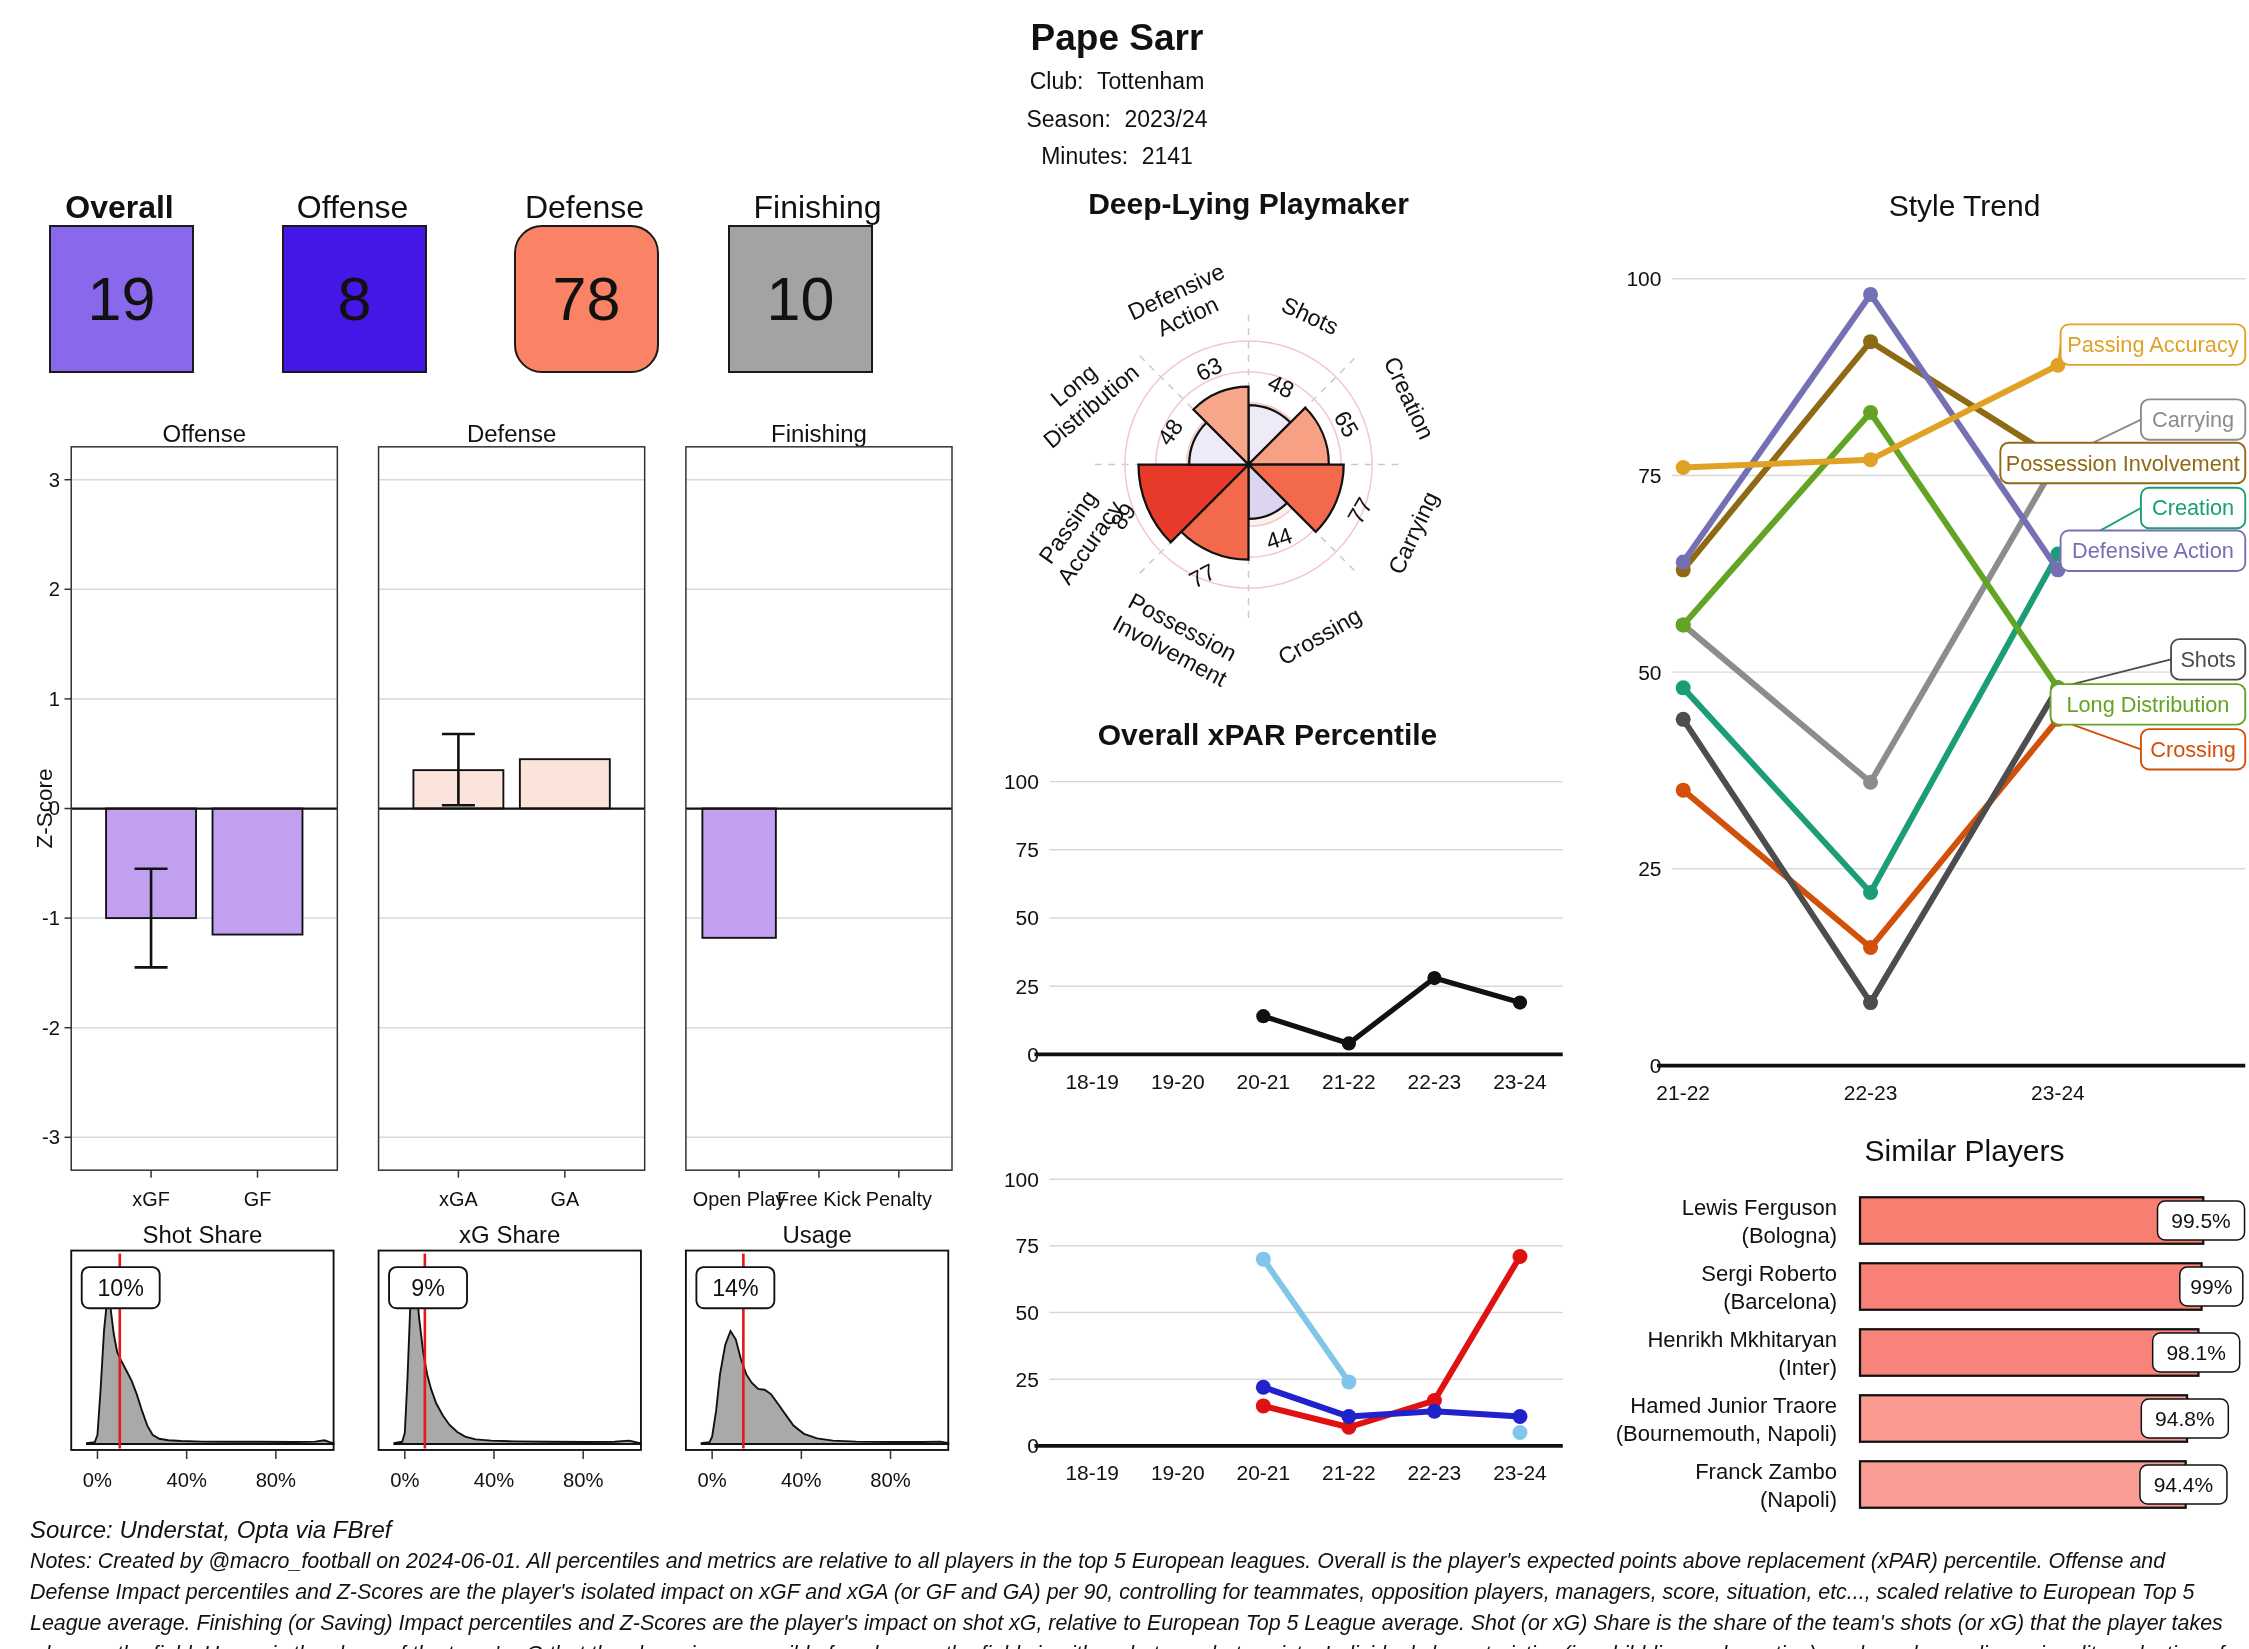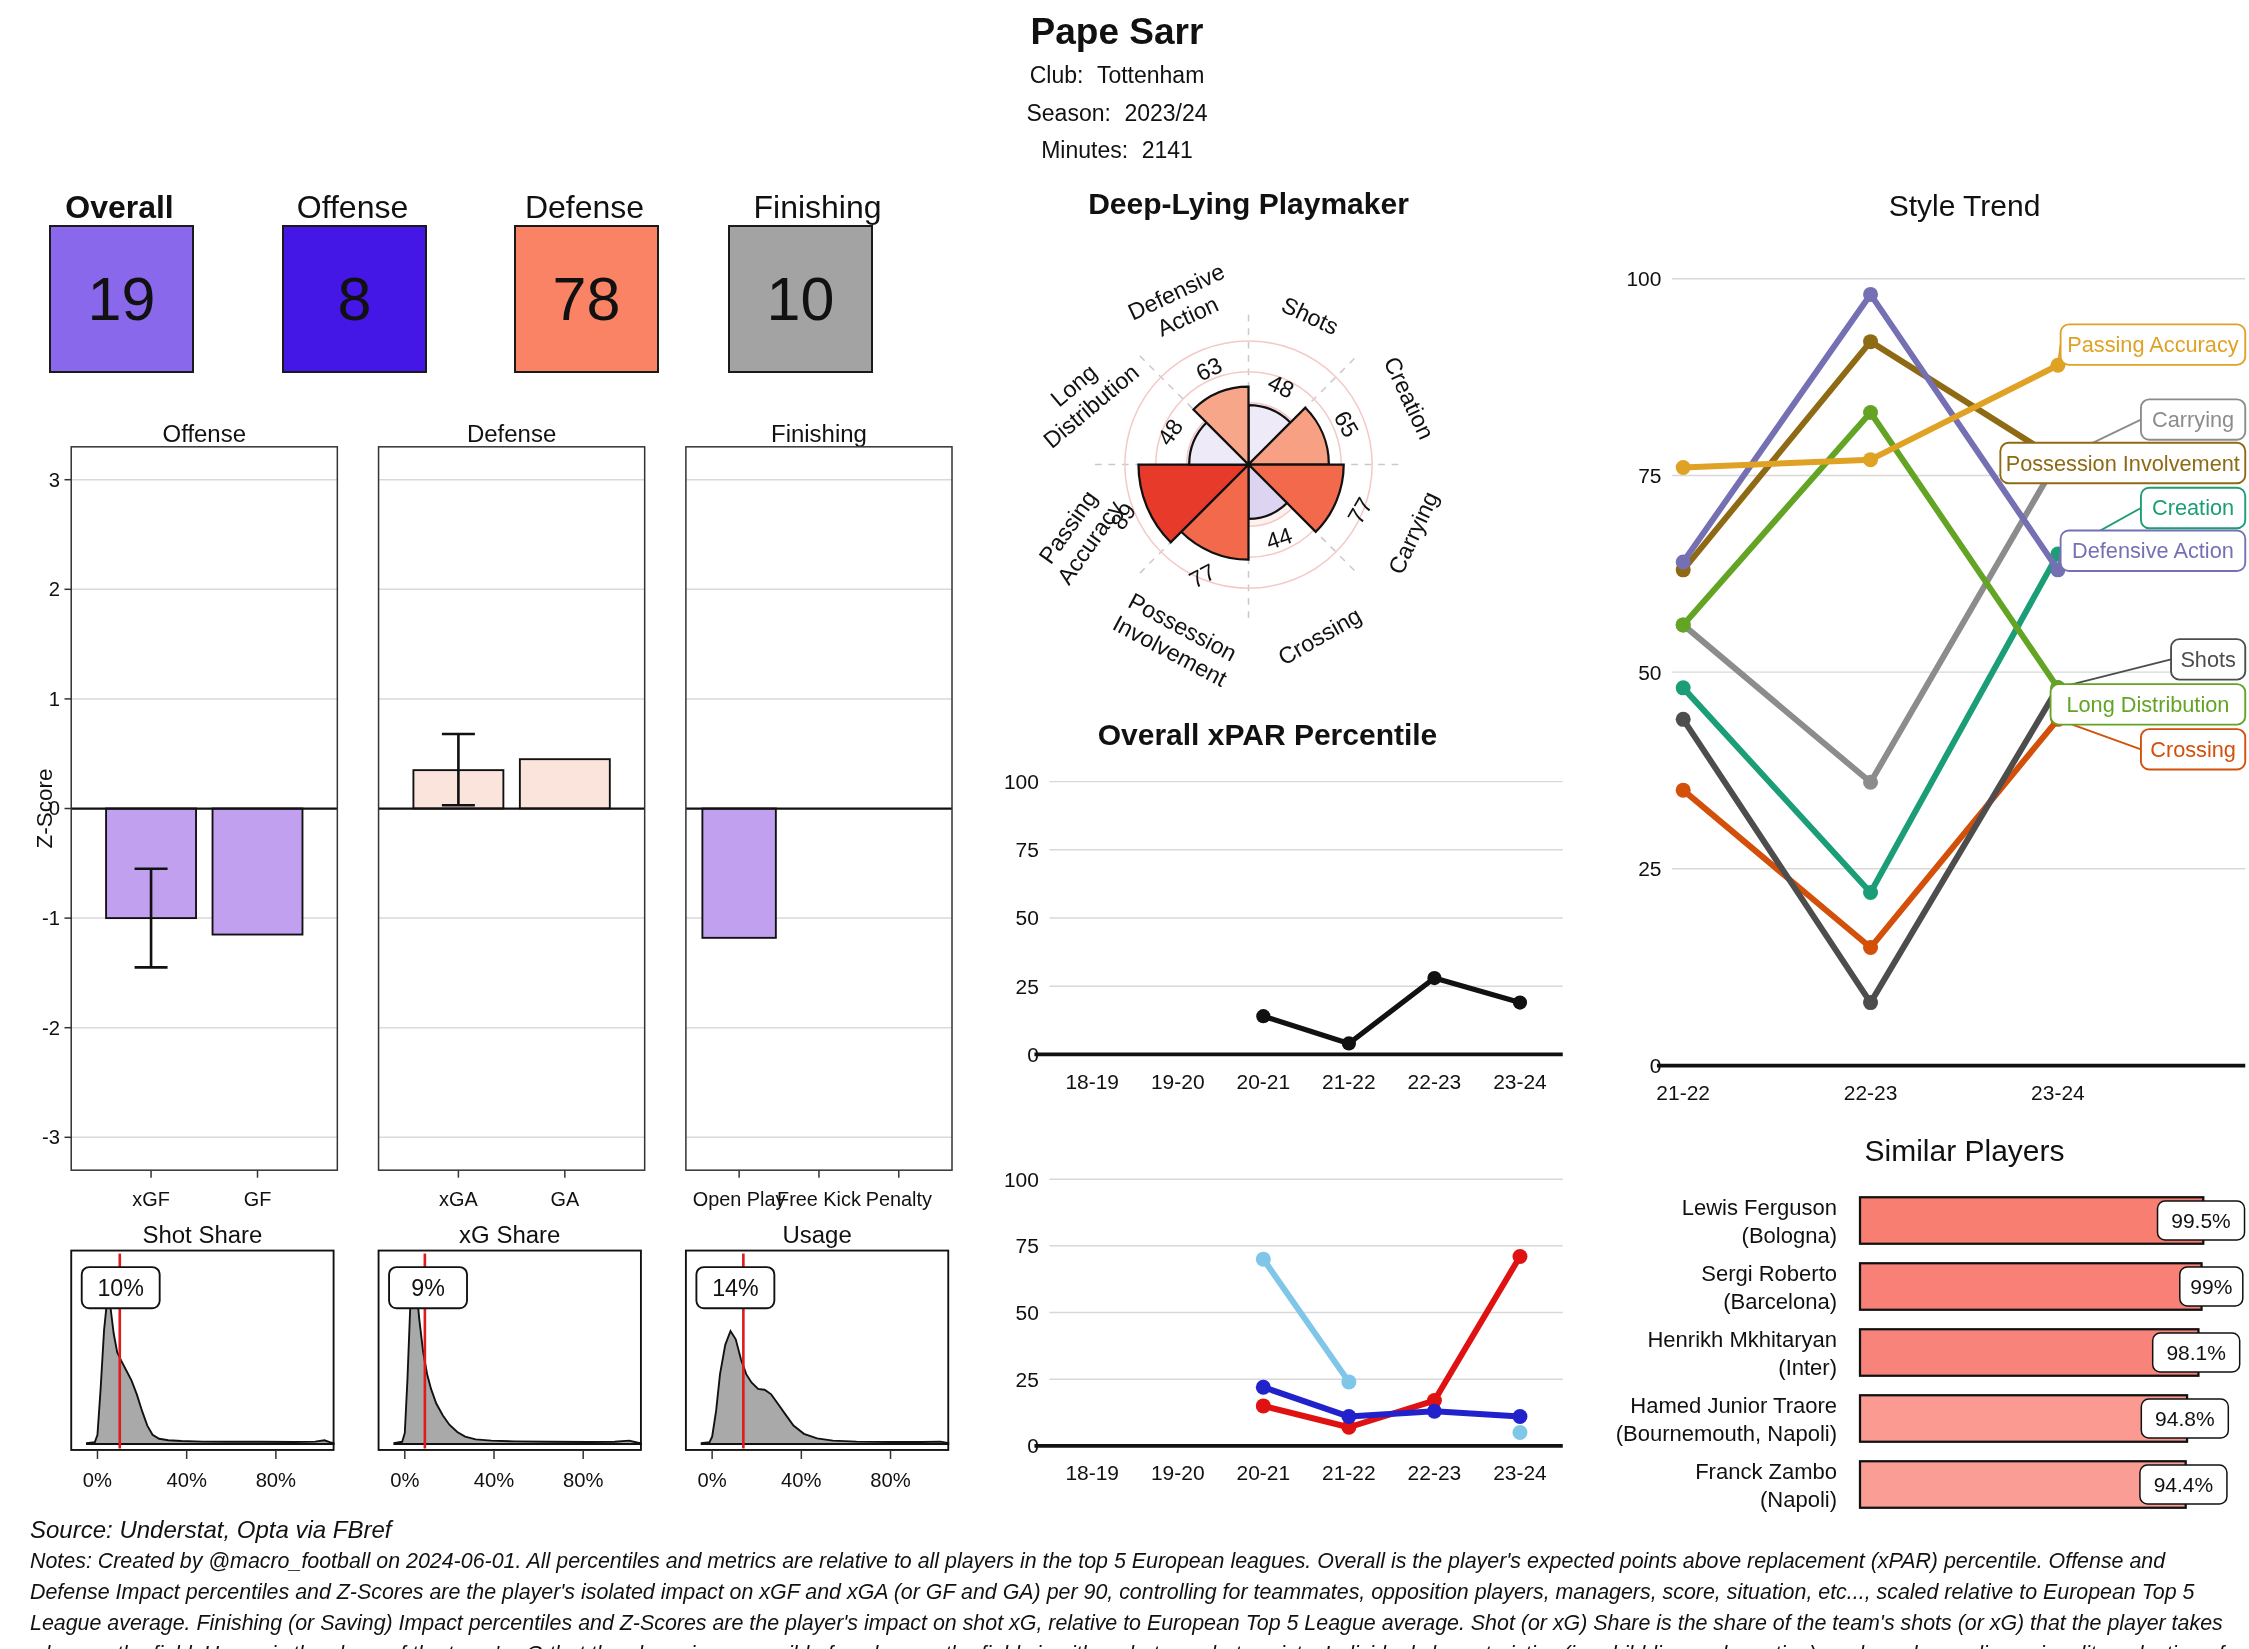--- a/index.html
+++ b/index.html
@@ -18,38 +18,38 @@
   .name-block{font-size:22px;line-height:28px;text-align:right;}
   .src{font-style:italic;font-size:24px;}
   .notes{font-style:italic;font-size:21.4px;line-height:31px;}
   svg text{font-family:"Liberation Sans","DejaVu Sans",sans-serif;}
 </style>
 </head>
 <body>
 
 <div id="root">
 
-  <div class="abs ctr" style="left:817px;top:11px;width:600px;">
+  <div class="abs ctr" style="left:817px;top:17px;width:600px;">
     <div class="title-main">Pape Sarr</div>
     <div class="hline" style="margin-top:9px;"><span class="lbl">Club:</span><span>Tottenham</span></div>
     <div class="hline" style="margin-top:10.5px;"><span class="lbl">Season:</span><span>2023/24</span></div>
     <div class="hline" style="margin-top:10.5px;"><span class="lbl">Minutes:</span><span>2141</span></div>
   </div>
 
   <div class="abs ctr card-label bold" style="left:49px;top:189px;width:141px;">Overall</div>
   <div class="abs ctr card-label" style="left:282px;top:189px;width:141px;">Offense Impact</div>
   <div class="abs ctr card-label" style="left:514px;top:189px;width:141px;">Defense Impact</div>
   <div class="abs ctr card-label" style="left:747px;top:189px;width:141px;">Finishing Impact</div>
   <div class="abs card-box" id="card0" style="left: 49px; top: 225px; width: 141px; height: 144px; background: rgb(138, 104, 236);">
       <span class="card-num">19</span>
     </div>
   <div class="abs card-box" id="card1" style="left: 282px; top: 225px; width: 141px; height: 144px; background: rgb(69, 23, 230);">
       <span class="card-num">8</span>
     </div>
-  <div class="abs card-box" id="card2" style="left: 514px; top: 225px; width: 141px; height: 144px; background: rgb(251, 131, 101);">
+  <div class="abs card-box" id="card2" style="left: 514px; top: 225px; width: 141px; height: 144px; background: rgb(251, 131, 101); border-radius: 28px;">
       <span class="card-num">78</span>
     </div>
   <div class="abs card-box" id="card3" style="left: 728px; top: 225px; width: 141px; height: 144px; background: #a3a3a3;">
       <span class="card-num">10</span>
     </div>
 
   <div class="abs" id="c-zscore" style="left:30px;top:409px;"><svg width="937" height="814" viewBox="0 0 1250 1085">
         <text x="0" y="0" fill="#111" dominant-baseline="central" font-size="30" text-anchor="middle" transform="translate(20,532.5) rotate(-90)">Z-Score</text>
         <text x="40" y="93.86363636363637" fill="#111" dominant-baseline="central" font-size="27" text-anchor="end">3</text>
         <line x1="46" y1="93.86363636363637" x2="55" y2="93.86363636363637" stroke="#333" stroke-width="2"></line>

